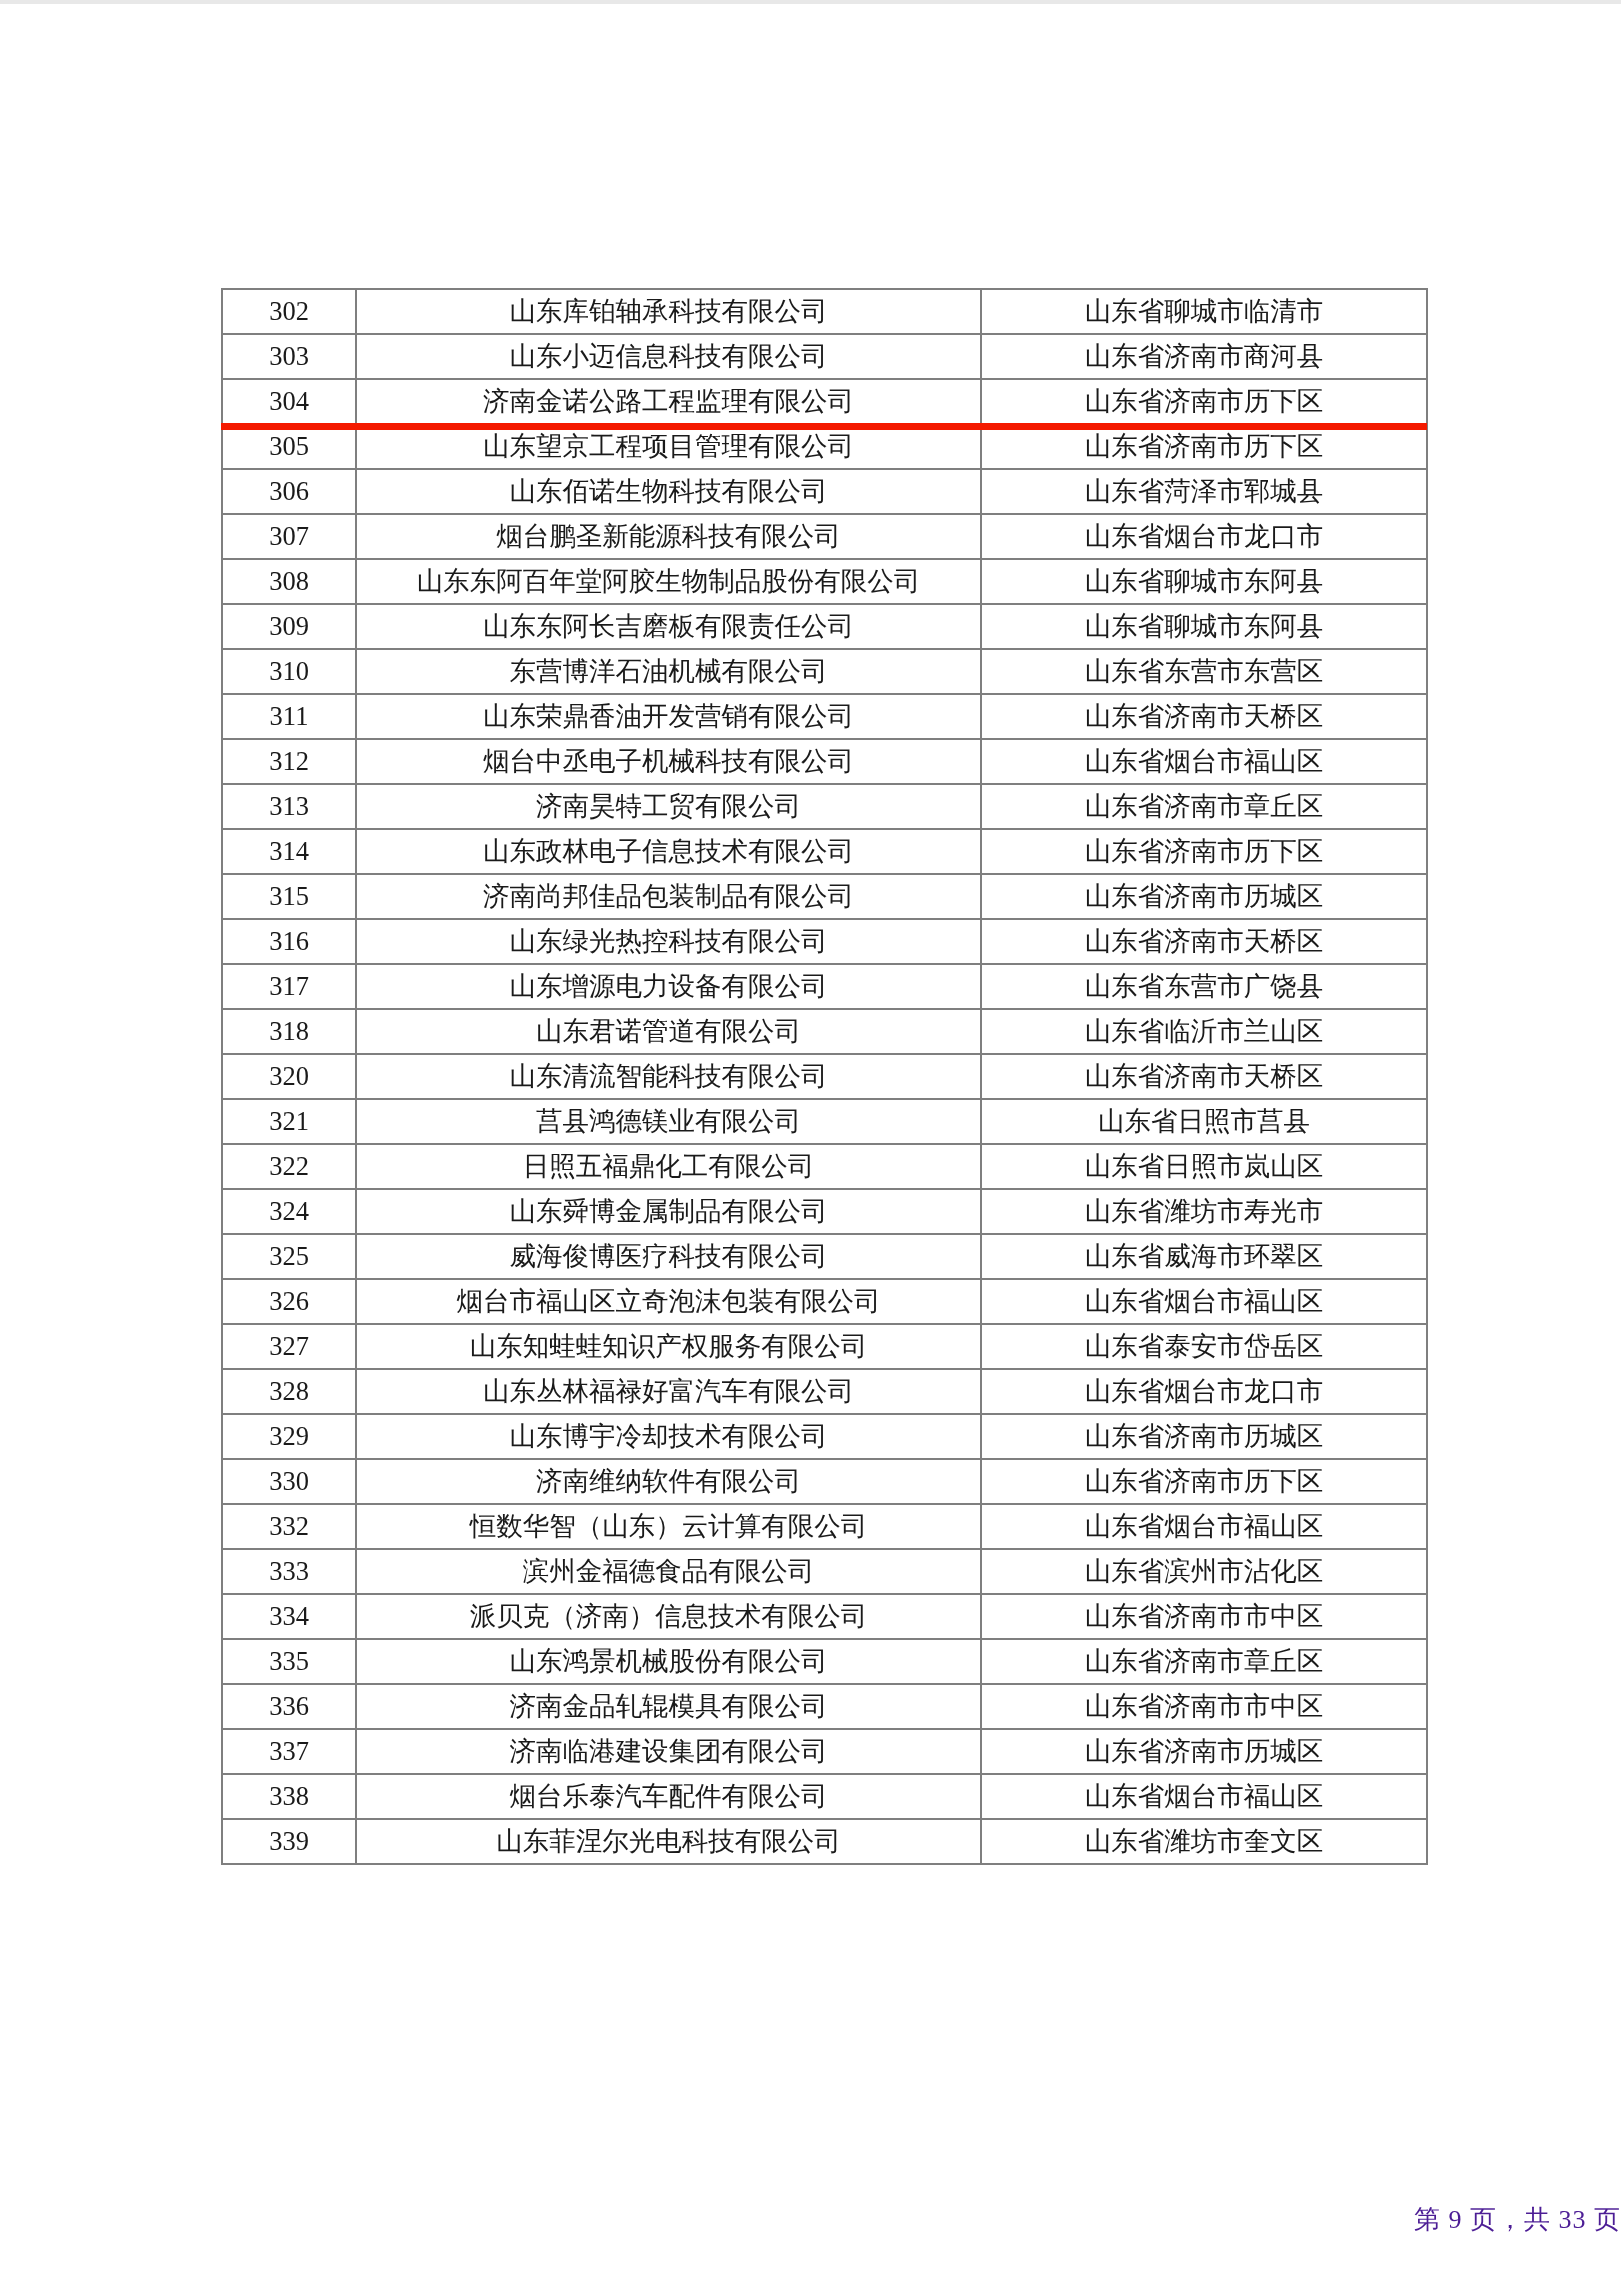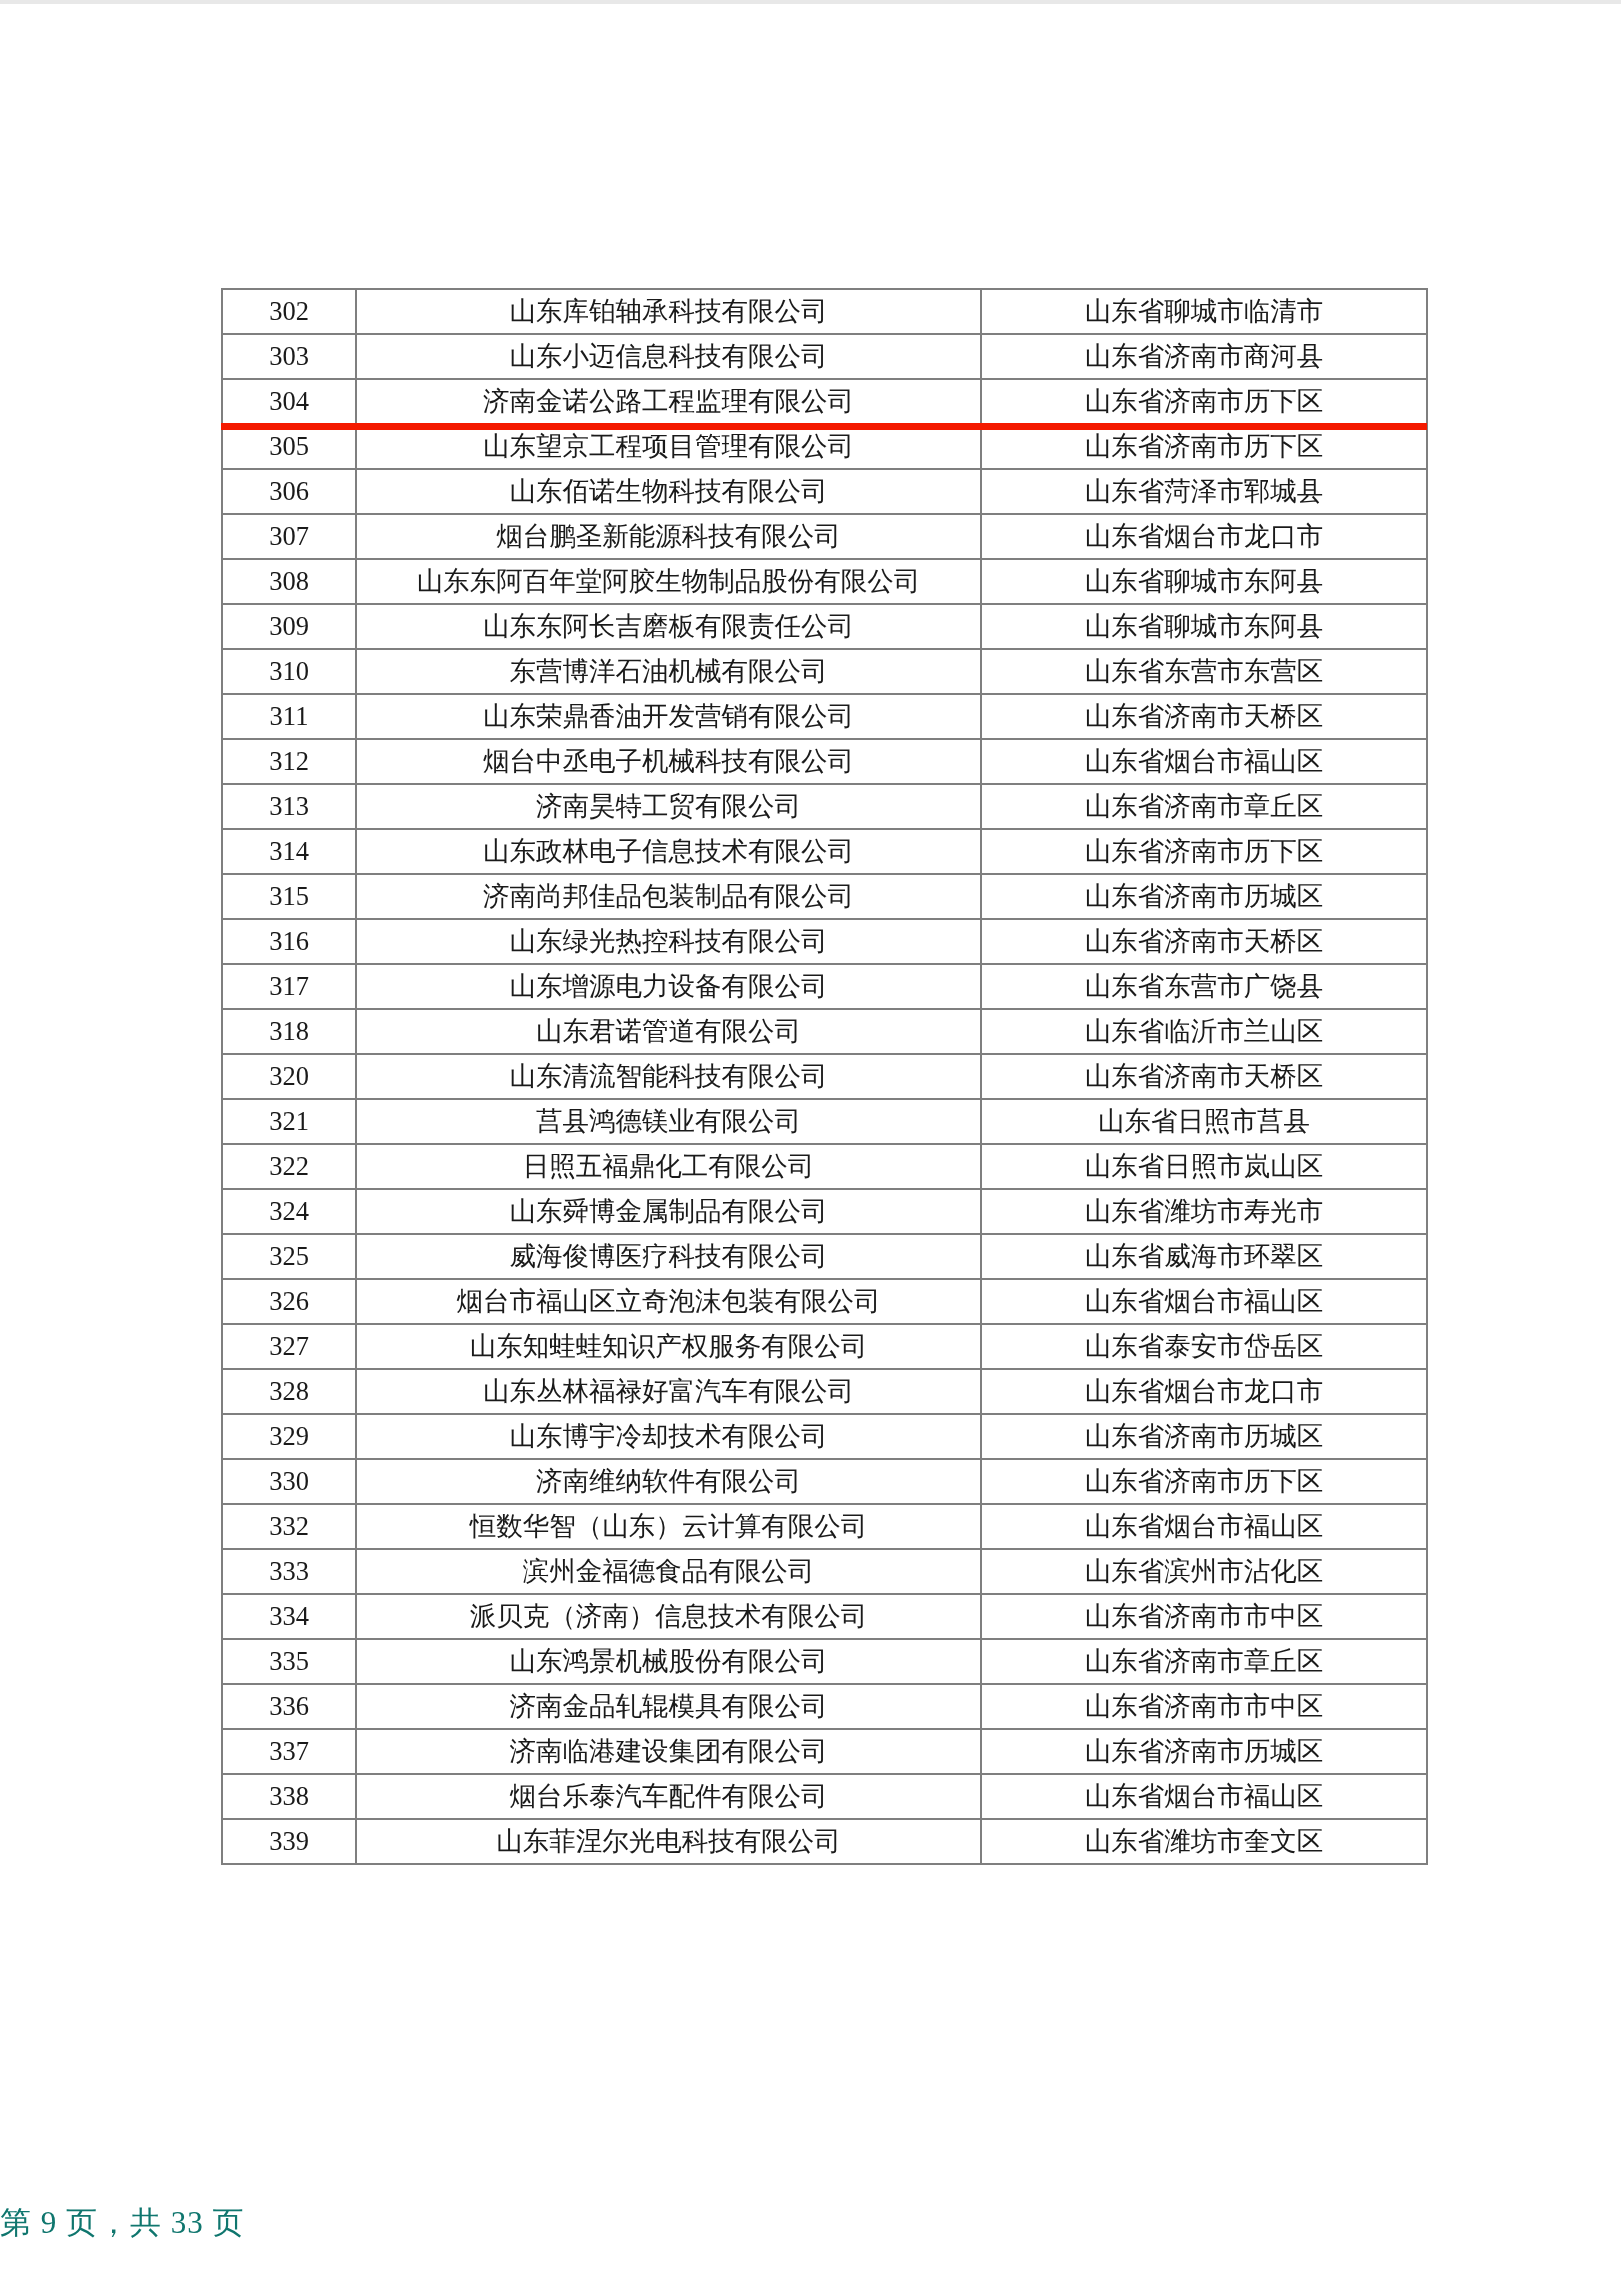--- a/index.html
+++ b/index.html
@@ -40,24 +40,24 @@
     position:absolute;
     left:221px;top:419px;
     width:1206px;height:6.9px;
     background:var(--highlight-red);
     z-index:5;
   }
   .footer{
     position:absolute;
     left:0;top:2198px;
     width:100%;
-    text-align:left;
-    font-size:31px;
+    text-align:right;
+    font-size:26px;
     letter-spacing:1px;
-    color:#0f766e;
+    color:#4c1d95;
   }
 </style>
 </head>
 <body>
 
 <div class="page">
 
   <table class="companies">
     <colgroup>
       <col style="width:134px">

